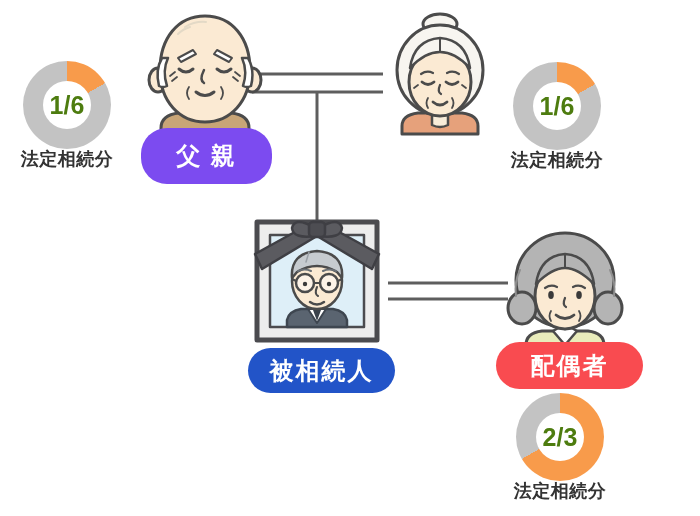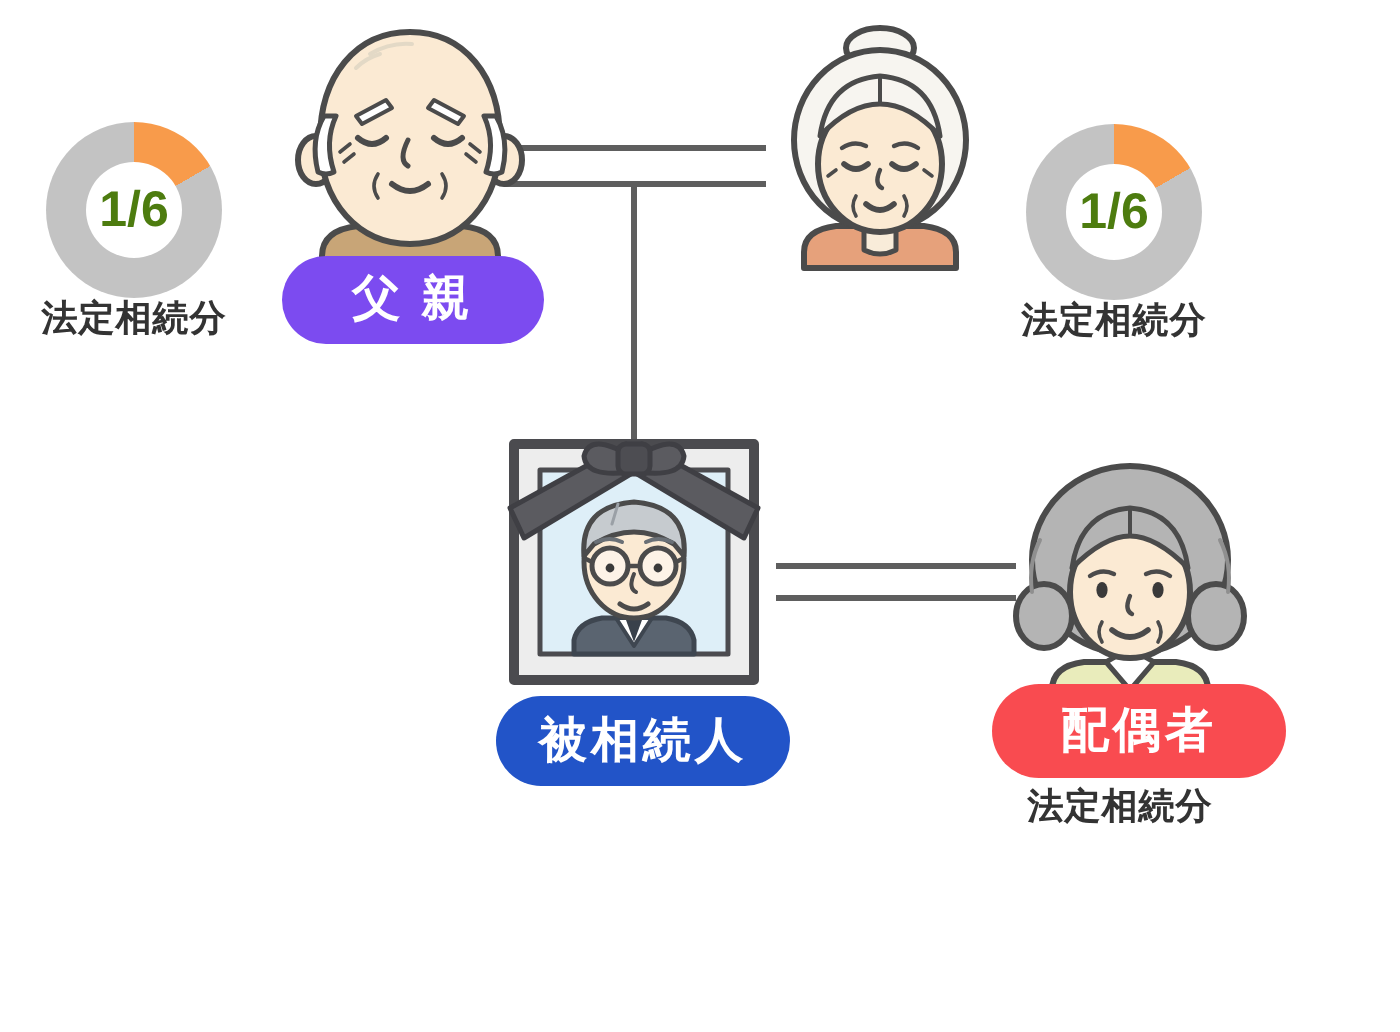--- a/index.html
+++ b/index.html
@@ -119,21 +119,21 @@
       <path d="M20,44 Q14,56 16,70 M110,44 Q116,56 114,70" fill="none" stroke="#8F8F8F" stroke-width="2"></path>
       <path d="M45,62 Q51,58 57,61 M73,61 Q79,58 85,62" fill="none" stroke-width="2.2"></path>
       <ellipse cx="51" cy="69" rx="2.8" ry="4" fill="#3A3A3A" stroke="none"></ellipse>
       <ellipse cx="79" cy="69" rx="2.8" ry="4" fill="#3A3A3A" stroke="none"></ellipse>
       <path d="M65,72 Q62,79 66,81" fill="none" stroke-width="2.2"></path>
       <path d="M56,89 Q65,96 74,89" fill="none" stroke-width="2.8"></path>
       <path d="M51,85 Q48,90 51,95 M79,85 Q82,90 79,95" fill="none" stroke-width="1.8"></path>
     </g>
   </svg>
 
-  <div class="pill" style="left: 141px; top: 128px; width: 131px; height: 44px; background: rgb(124, 75, 240);">父 親</div>
+  <div class="pill" style="left: 141px; top: 128px; width: 131px; height: 56px; background: rgb(124, 75, 240);">父 親</div>
 
 
   <div class="pill" style="left: 496px; top: 342px; width: 147px; height: 47px; background: rgb(249, 75, 80);">配偶者</div>
 
   <div class="pill" style="left: 248px; top: 348px; width: 147px; height: 45px; background: rgb(34, 84, 200);">被相続人</div>
 
   <div class="share" style="left:12px;top:61px">
     <div class="donut" style="background: conic-gradient(rgb(248, 155, 75) 0deg, rgb(248, 155, 75) 60deg, rgb(195, 195, 195) 60deg, rgb(195, 195, 195) 360deg);">
       <div class="hole">
         <span class="frac">1/6</span>
@@ -145,16 +145,21 @@
   <div class="share" style="left:502px;top:62px">
     <div class="donut" style="background: conic-gradient(rgb(248, 155, 75) 0deg, rgb(248, 155, 75) 60deg, rgb(195, 195, 195) 60deg, rgb(195, 195, 195) 360deg);">
       <div class="hole">
         <span class="frac">1/6</span>
       </div>
     </div>
     <div class="caption">法定相続分</div>
   </div>
 
   <div class="share" style="left:505px;top:393px">
+    <div class="donut" style="background: conic-gradient(rgb(248, 155, 75) 0deg, rgb(248, 155, 75) 240deg, rgb(195, 195, 195) 240deg, rgb(195, 195, 195) 360deg);">
+      <div class="hole">
+        <span class="frac">2/3</span>
+      </div>
+    </div>
     <div class="caption">法定相続分</div>
   </div>
 
 </div>
 
 </body></html>

